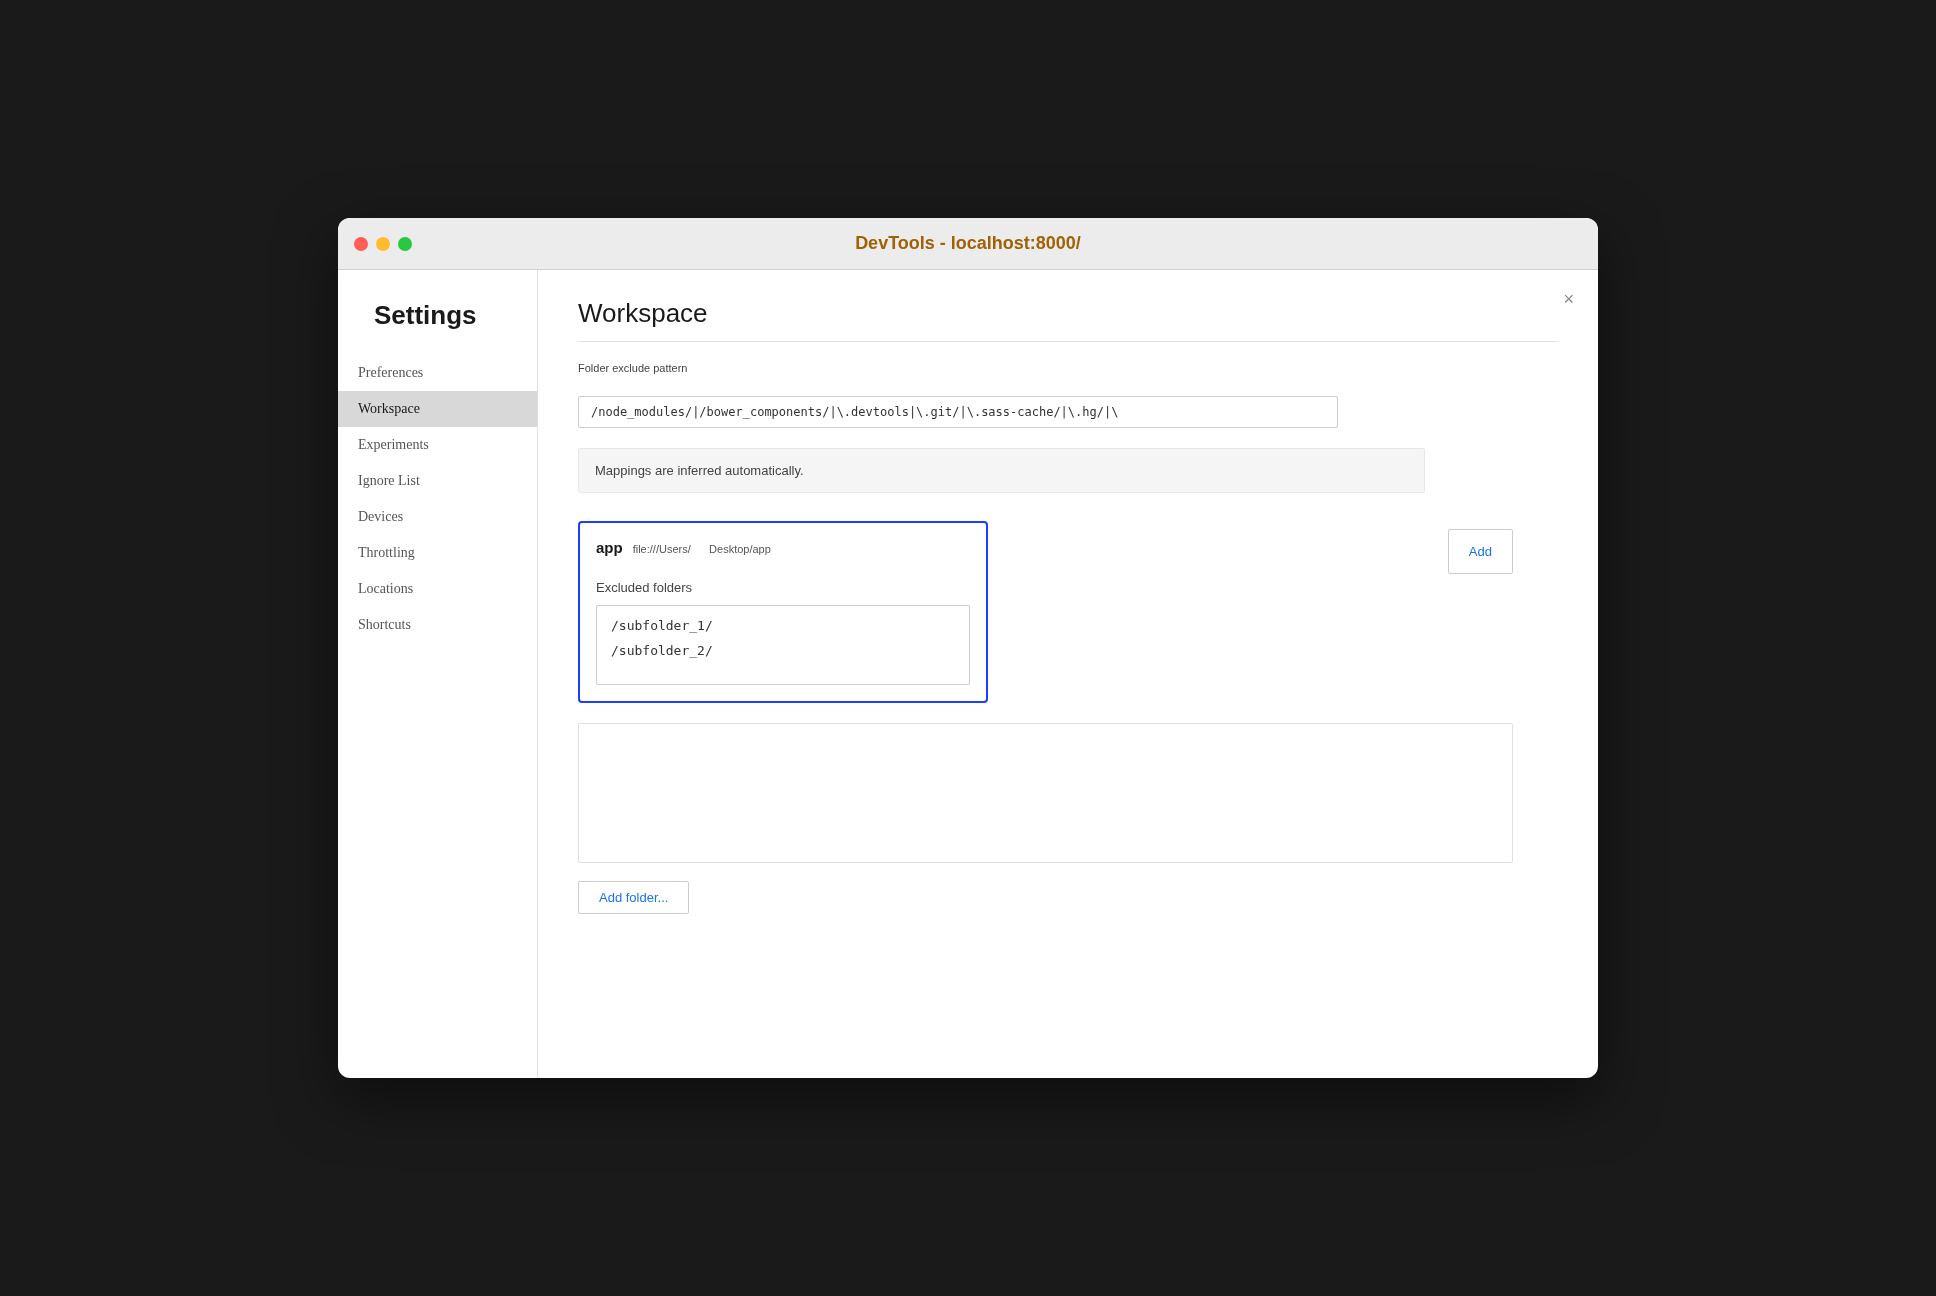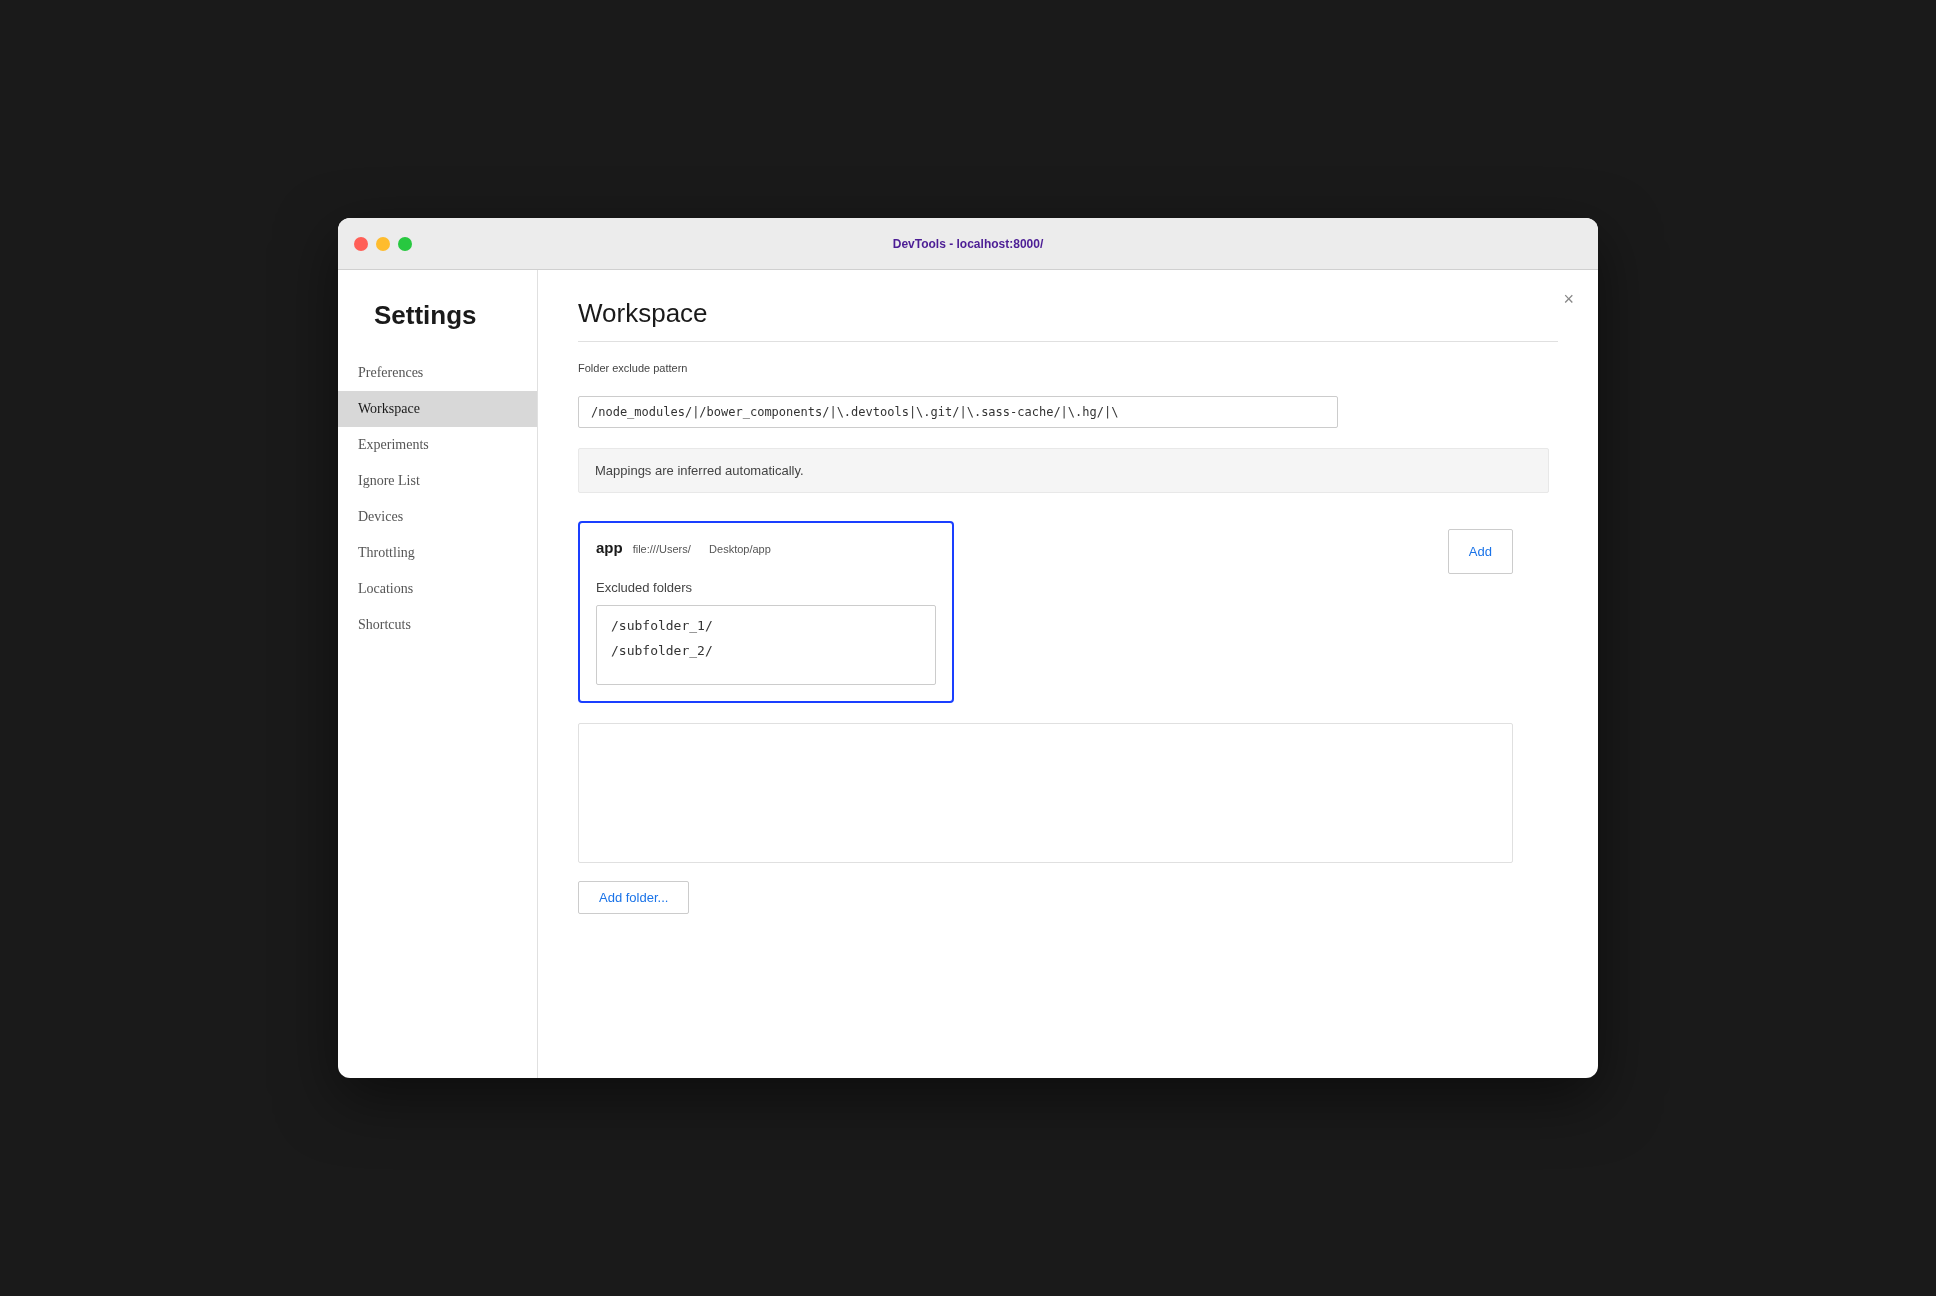--- a/index.html
+++ b/index.html
@@ -46,23 +46,23 @@
     .traffic-light {
       width: 14px;
       height: 14px;
       border-radius: 50%;
     }
     .traffic-light.close { background: #ff5f57; }
     .traffic-light.minimize { background: #febc2e; }
     .traffic-light.maximize { background: #28c840; }
 
     .title-bar-text {
-      font-size: 12px;
+      font-size: 18px;
       font-weight: 600;
-      color: #4c1d95;
+      color: #a16207;
     }
 
     .window-body {
       display: flex;
       flex: 1;
     }
 
     
     .sidebar {
       width: 200px;
@@ -144,29 +144,29 @@
       margin-bottom: 20px;
     }
 
     .info-box {
       background: #f5f5f5;
       border: 1px solid #e8e8e8;
       padding: 14px 16px;
       border-radius: 2px;
       font-size: 13px;
       color: #444;
-      width: 971px;
+      width: 847px;
       margin-bottom: 28px;
     }
 
     
     .workspace-card {
       border: 2.5px solid #1a3fff;
       border-radius: 4px;
-      width: 376px;
+      width: 410px;
       padding: 16px;
       position: relative;
       margin-bottom: 20px;
     }
 
     .workspace-card-header {
       display: flex;
       align-items: baseline;
       gap: 10px;
       margin-bottom: 14px;

